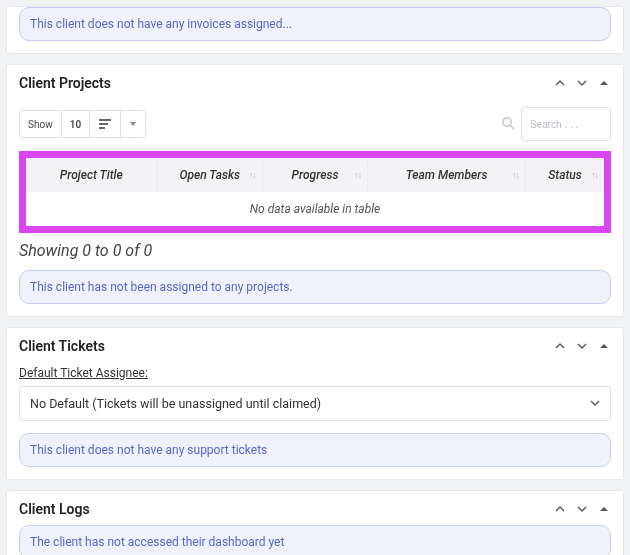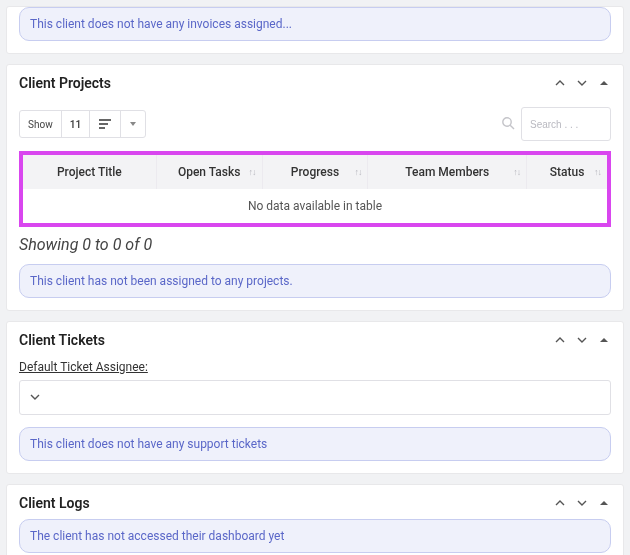--- a/index.html
+++ b/index.html
@@ -82,22 +82,23 @@
     height:26px;
     width:90px;
     padding:16px 8px;
     font-size:10px;
     color:#be185d;
   }
   .search-input::placeholder{ color:#b9b9c0; }
   table.data {
     width:100%;
     border-collapse: collapse;
-    border:4px solid #d946ef;
+    border:7px solid #d946ef;
     margin-bottom:6px;
+    font-style:italic;
   }
   table.data thead th {
     background:#f3f3f5;
     color:#333;
     font-weight:500;
     font-size:12px;
     padding:10px 8px;
     border-right:1px solid #eceaef;
     position:relative;
   }
@@ -168,21 +169,21 @@
           <svg width="10" height="10" viewBox="0 0 10 10">
             <path d="M1 7 L5 3 L9 7 Z" fill="#555"></path>
           </svg>
         </span>
     </div>
   </div>
 
   <div class="toolbar-row">
     <div class="show-group">
       <span class="seg">Show</span>
-      <span class="seg count">11</span>
+      <span class="seg count">10</span>
       <span class="seg">
           <svg width="14" height="12" viewBox="0 0 14 12">
             <line x1="1" y1="2" x2="13" y2="2" stroke="#333" stroke-width="1.5"></line>
             <line x1="1" y1="6" x2="10" y2="6" stroke="#333" stroke-width="1.5"></line>
             <line x1="1" y1="10" x2="7" y2="10" stroke="#333" stroke-width="1.5"></line>
           </svg>
         </span>
       <span class="seg">
           <svg width="8" height="8" viewBox="0 0 8 8">
             <path d="M1 2 L4 6 L7 2 Z" fill="#888"></path>
@@ -236,20 +237,21 @@
         </span>
       <span class="ctrl">
           <svg width="10" height="10" viewBox="0 0 10 10">
             <path d="M1 7 L5 3 L9 7 Z" fill="#555"></path>
           </svg>
         </span>
     </div>
   </div>
   <div class="field-label">Default Ticket Assignee:</div>
   <div class="select-box">
+    <span>No Default (Tickets will be unassigned until claimed)</span>
     <span><svg width="10" height="10" viewBox="0 0 10 10">
           <path d="M1 3 L5 7 L9 3" stroke="#555" stroke-width="1.4" fill="none"></path>
         </svg></span>
   </div>
   <div class="info-box">This client does not have any support tickets</div>
 </div>
 
 <div class="panel">
   <div class="panel-header">
     <div class="panel-title">Client Logs</div>

